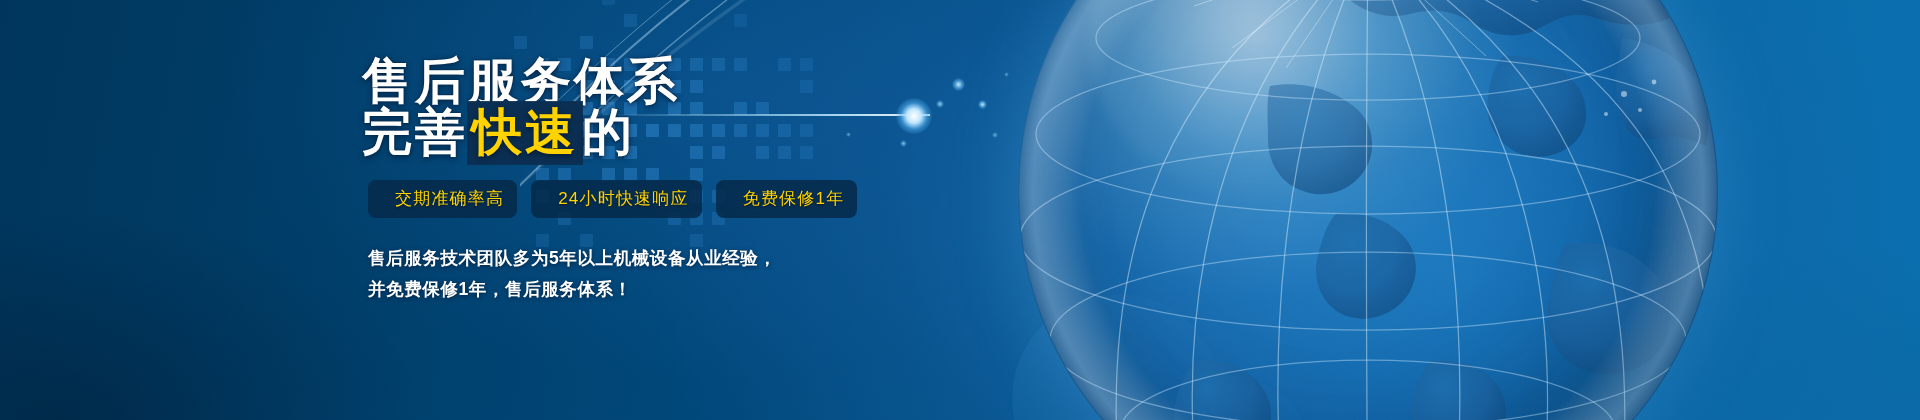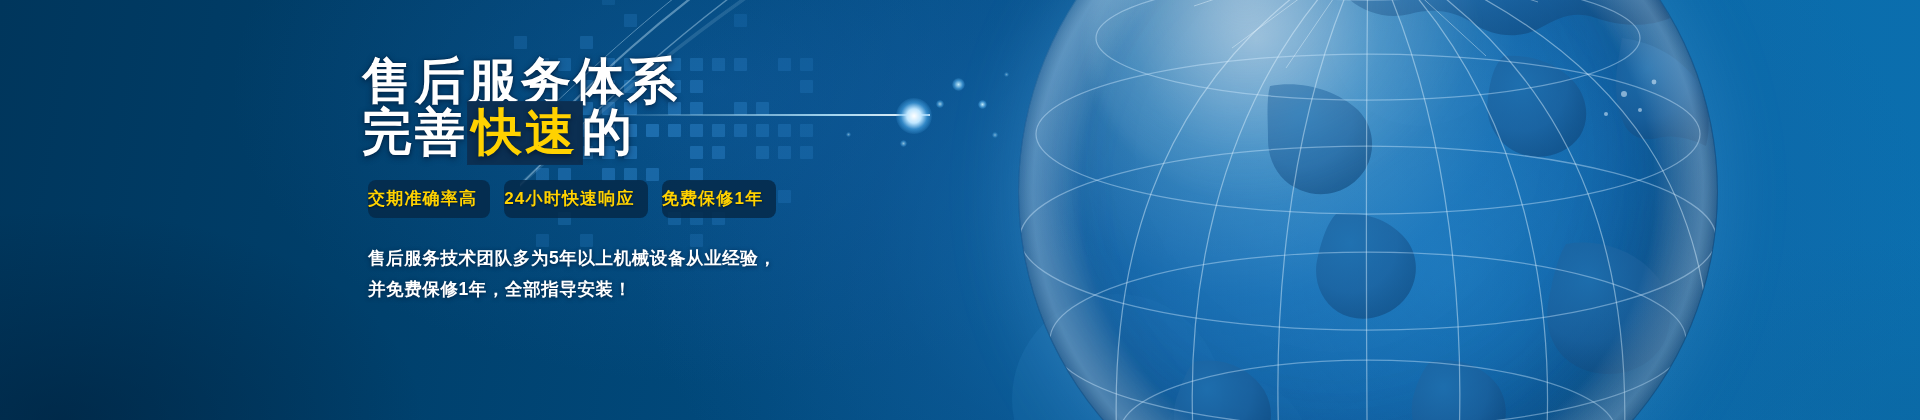--- a/index.html
+++ b/index.html
@@ -131,23 +131,23 @@
   #badges {
     display:flex;
     gap:14px;
     margin-top:22px;
     margin-left:6px;
   }
   .badge {
     background:rgba(5,41,73,0.85);
     color:#ffd200;
     font-size:17px;
-    font-weight:bold;
+    font-weight:normal;
     letter-spacing:1.2px;
-    padding:7px 13px 8px 0;
+    padding:7px 13px 8px 27px;
     border-radius:8px;
     white-space:nowrap;
     text-shadow:0 1px 2px rgba(0,15,35,0.8);
   }
 
   
   #paragraph {
     margin-top:25px;
     margin-left:6px;
   }
@@ -367,17 +367,17 @@
     </div>
 
     <div id="badges">
       <div class="badge">交期准确率高</div>
       <div class="badge">24小时快速响应</div>
       <div class="badge">免费保修1年</div>
     </div>
 
     <div id="paragraph">
       <div class="p-line">售后服务技术团队多为5年以上机械设备从业经验，</div>
-      <div class="p-line">并免费保修1年，全部指导安装！</div>
+      <div class="p-line">并免费保修1年，售后服务体系！</div>
     </div>
 
   </div>
 </div>
 
 </body></html>

